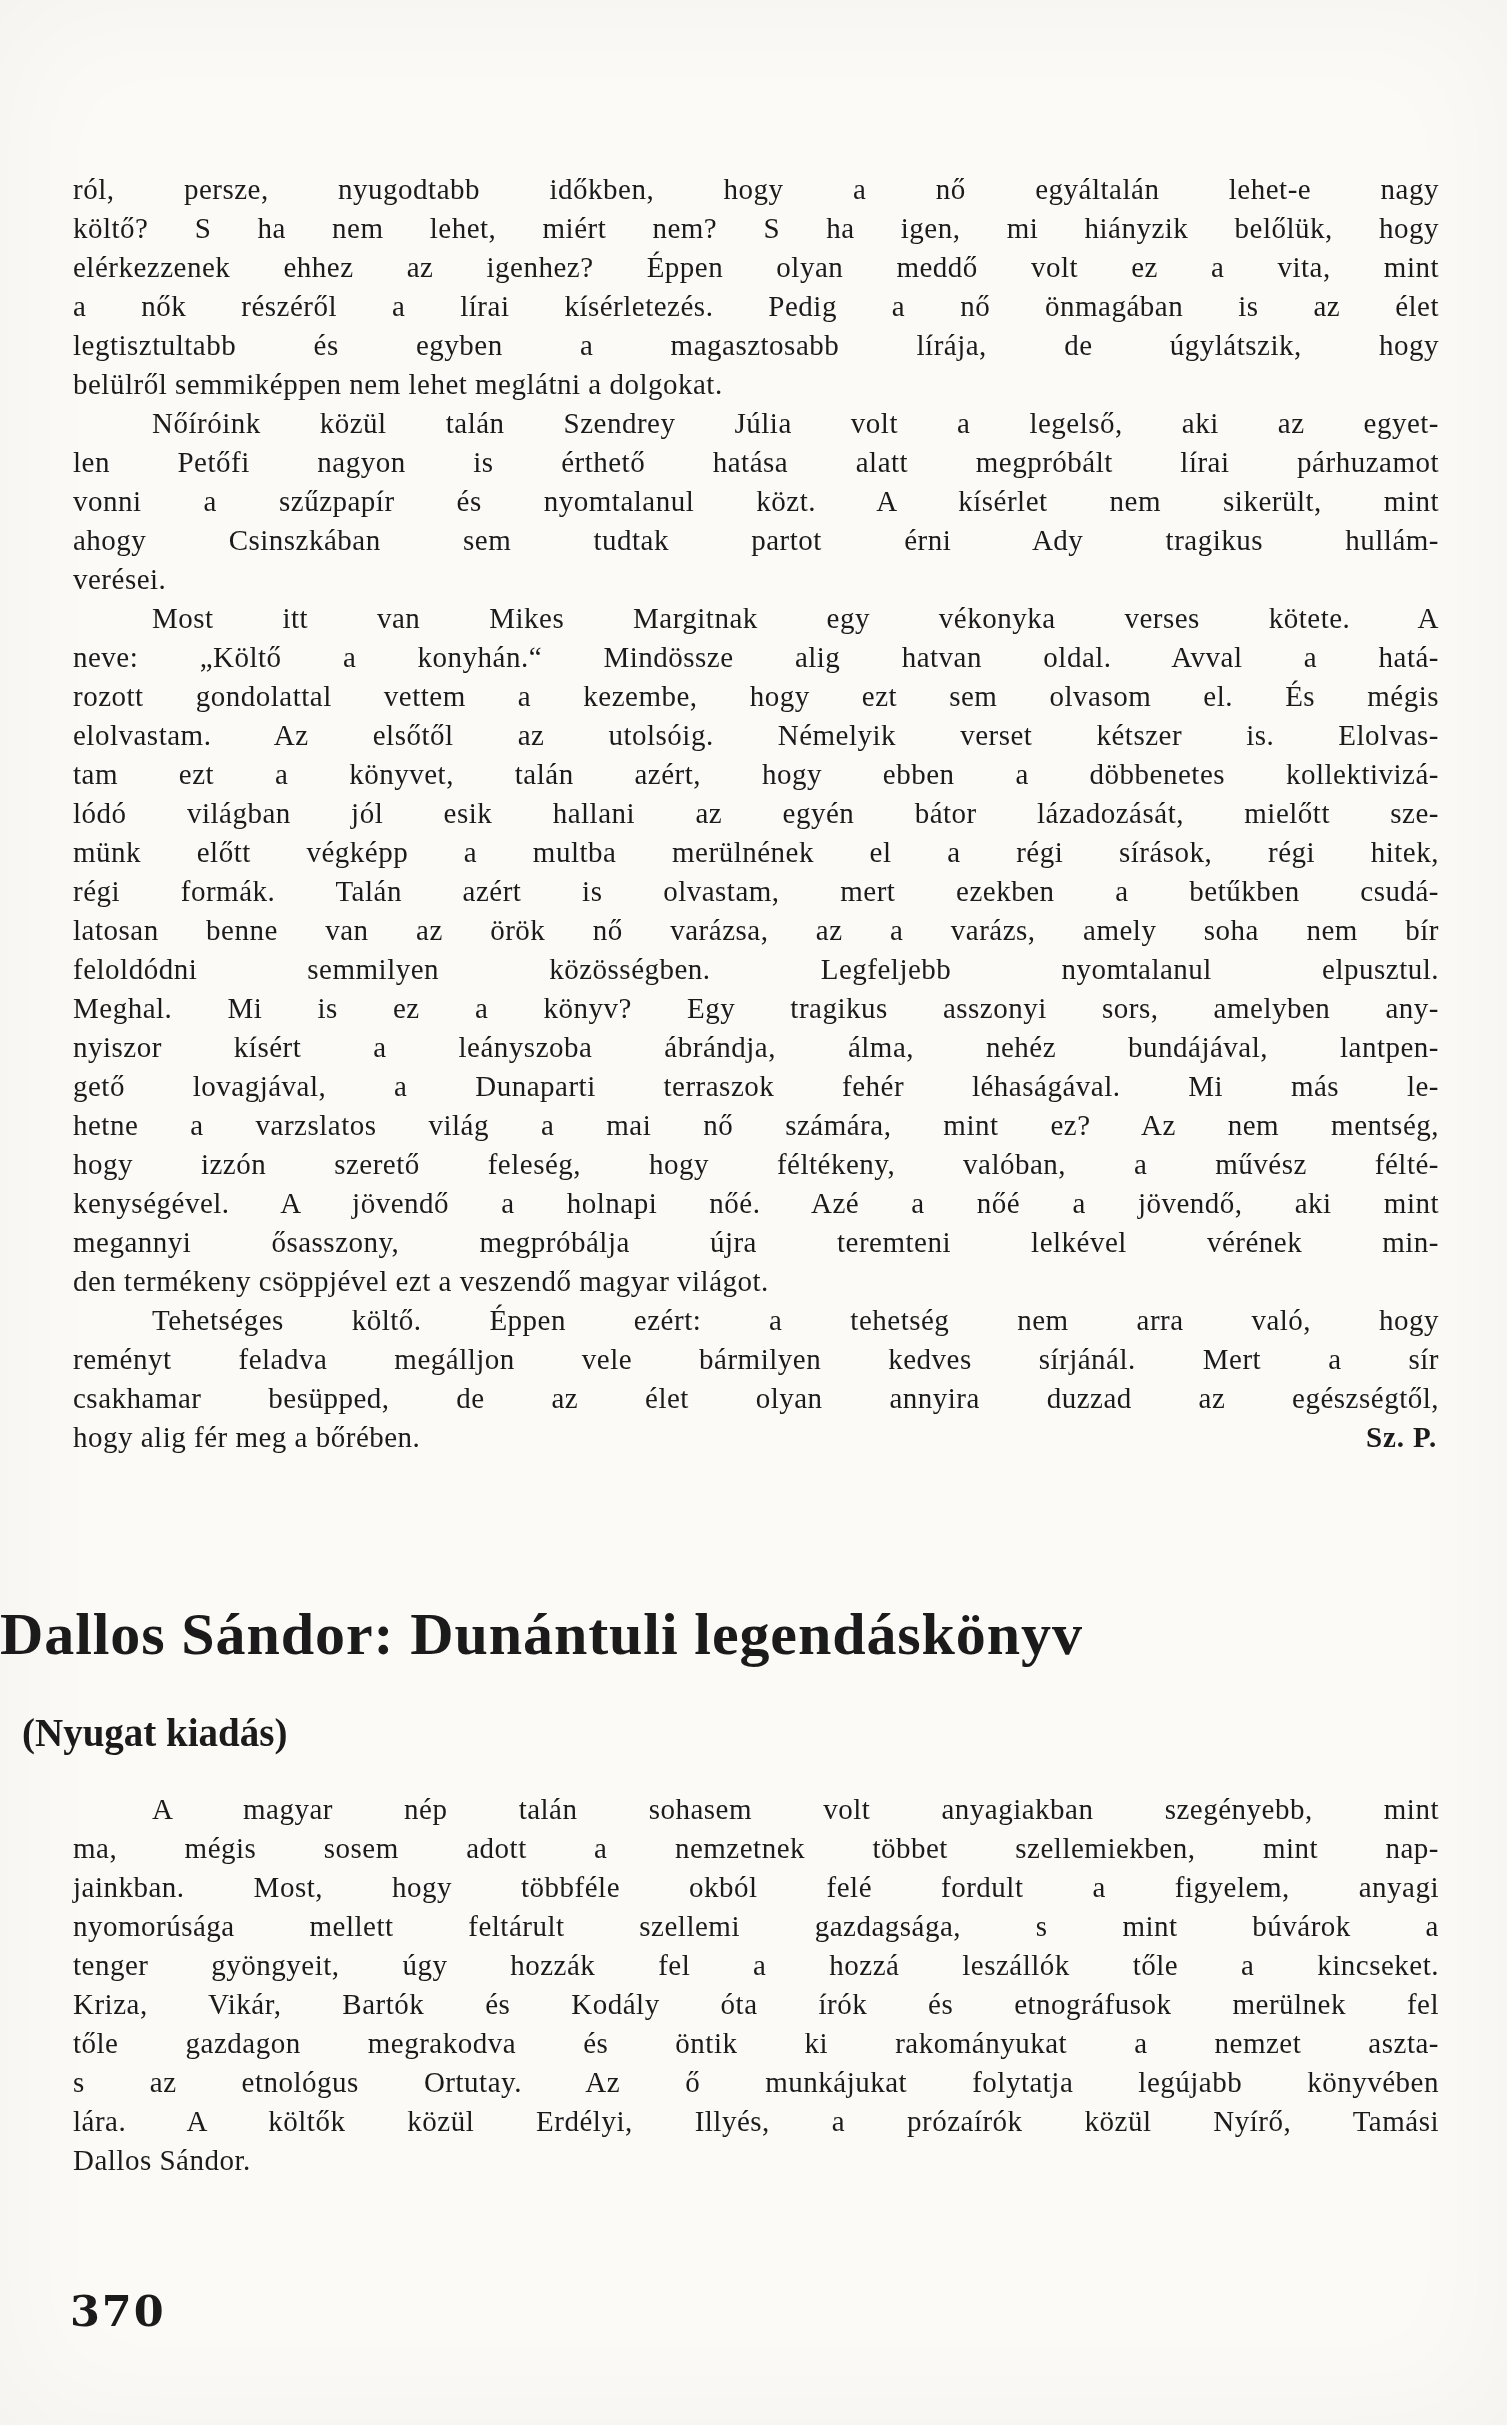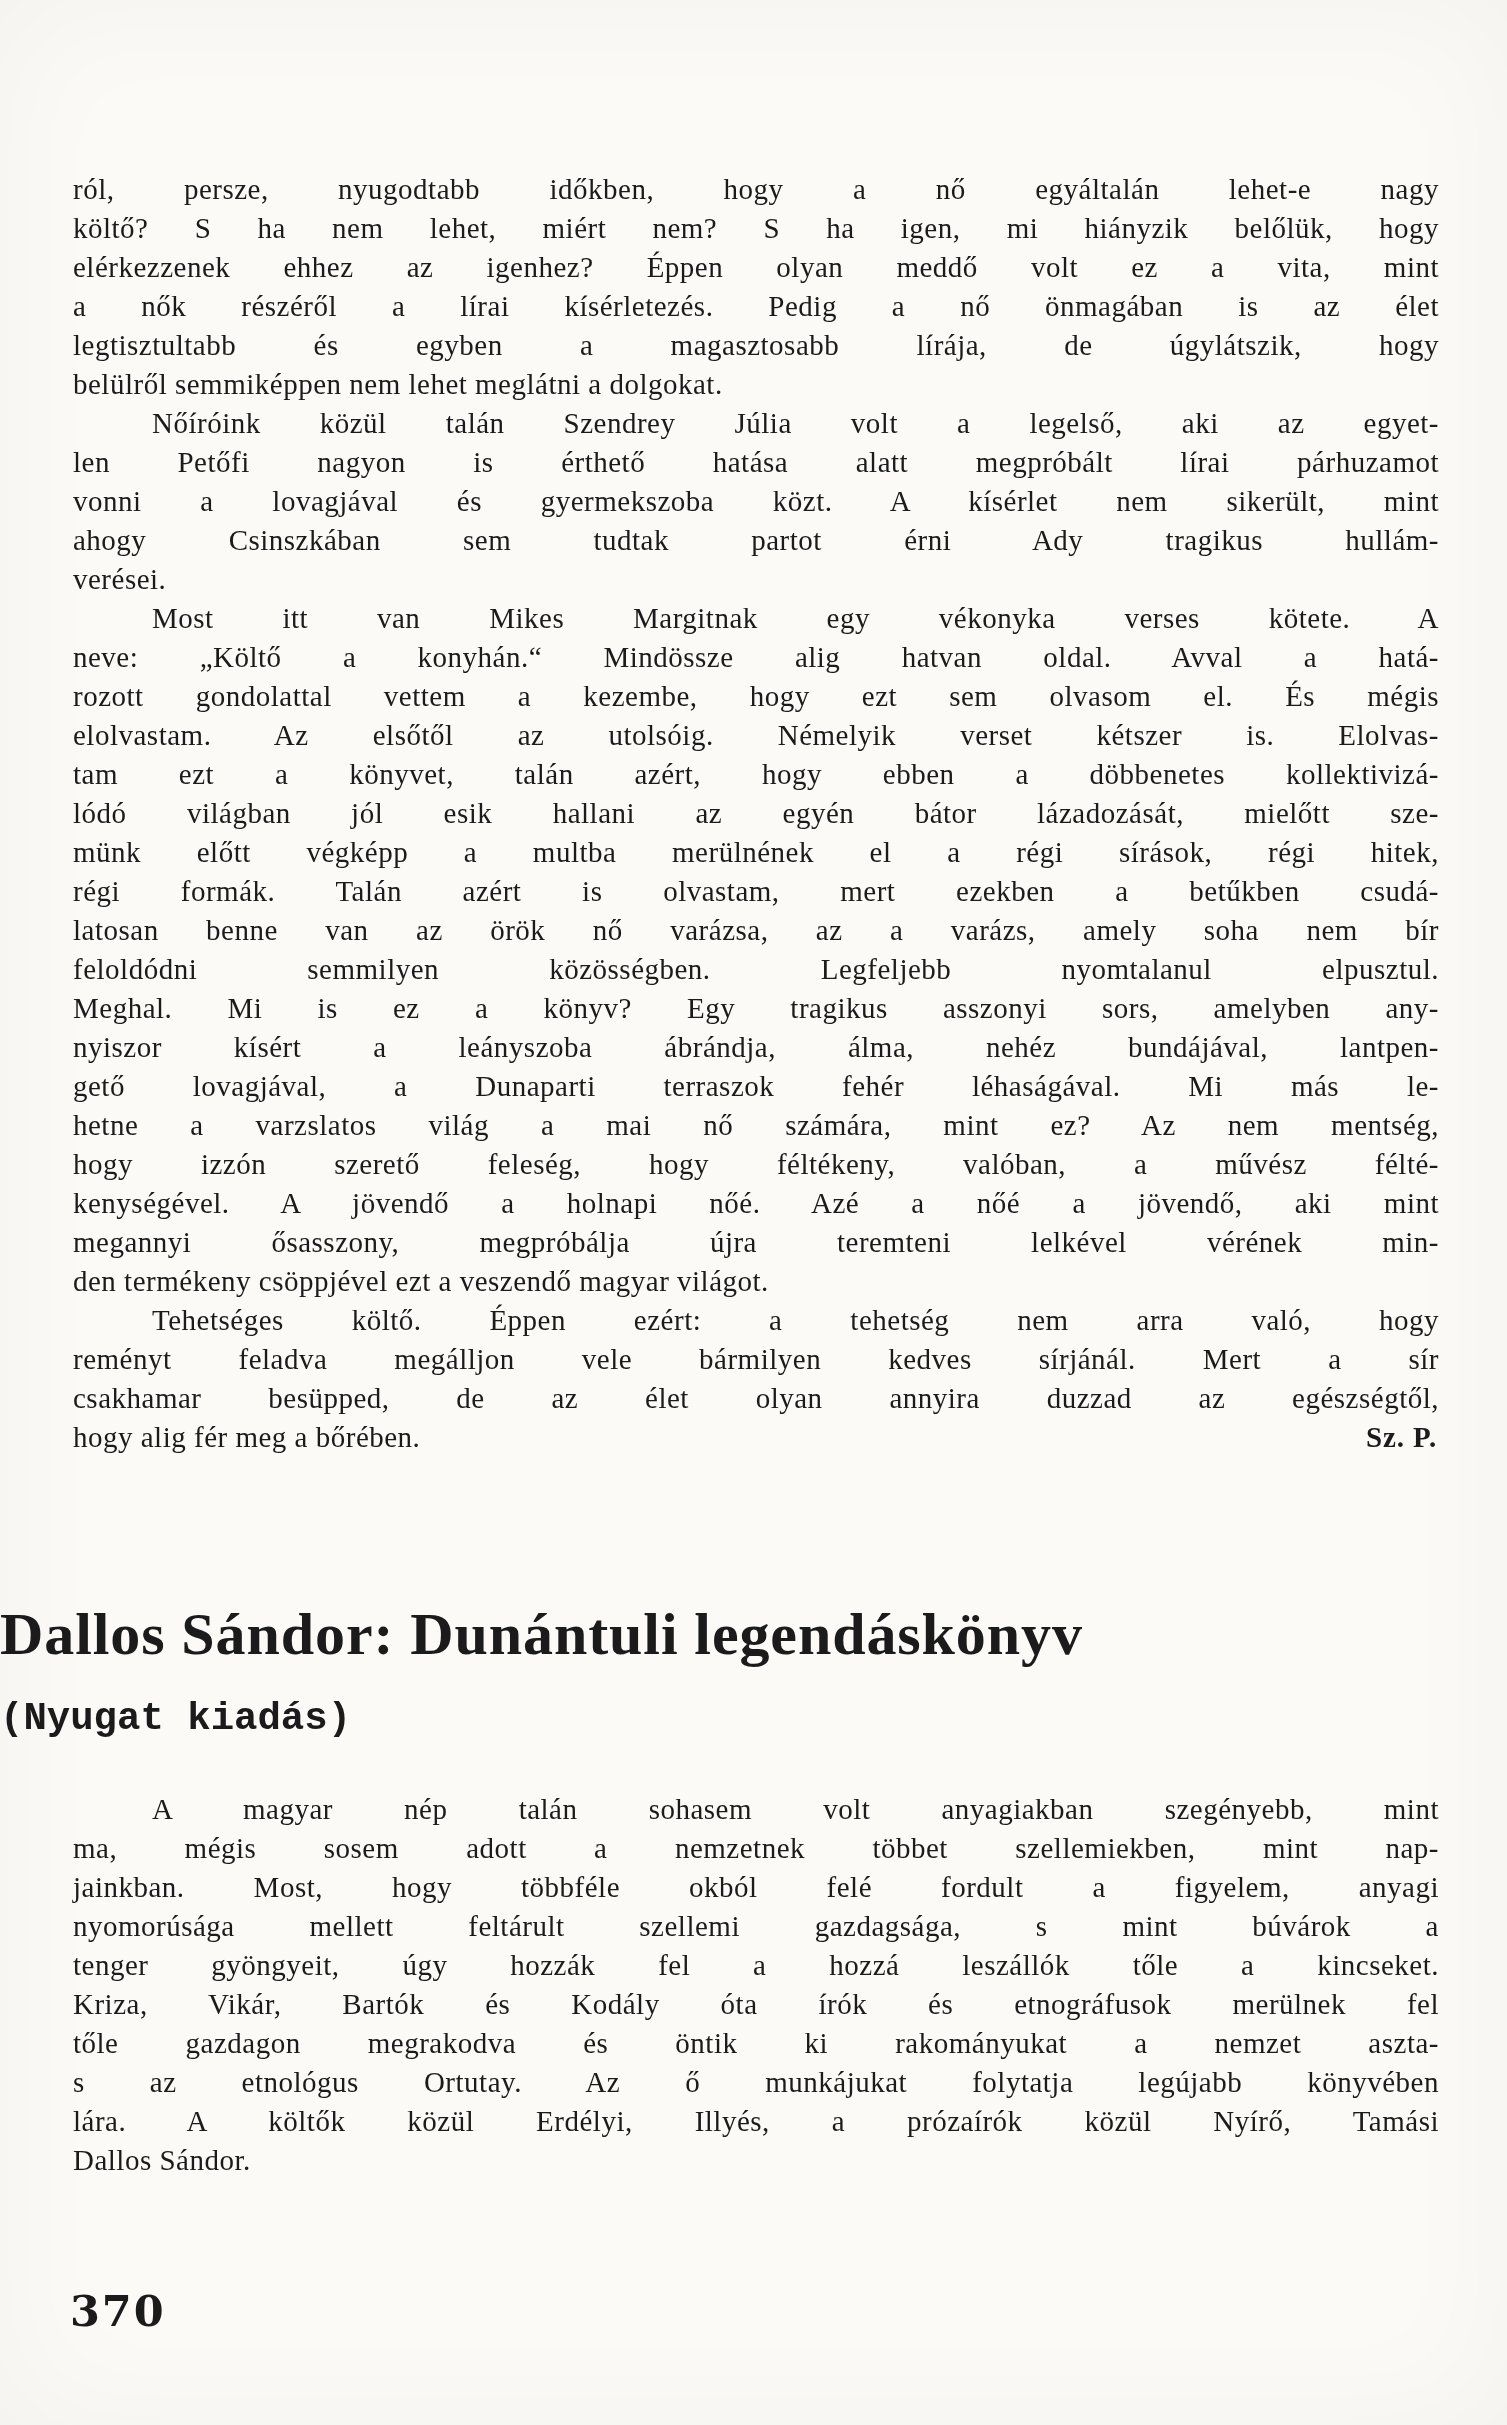--- a/index.html
+++ b/index.html
@@ -59,25 +59,26 @@
   }
   .book-title {
     margin: 0;
     font-family: "Liberation Serif", serif;
     font-weight: 700;
     font-size: 60px;
     line-height: 71px;
     letter-spacing: 0.9px;
   }
   .book-subtitle {
-    margin-top: 27px;
-    font-family: Liberation Mono, monospace;
+    margin-top: 40px;
+    font-family: Liberation Serif, serif;
     font-weight: 700;
     font-size: 39px;
     line-height: 45px;
+    padding-left: 22px;
   }
   .page-number {
     position: absolute;
     left: 70px;
     top: 2286px;
     font-size: 43px;
     font-weight: 700;
     letter-spacing: 1.9px;
   }
 </style>
@@ -91,21 +92,21 @@
         <div class="line">ról, persze, nyugodtabb időkben, hogy a nő egyáltalán lehet-e nagy</div>
         <div class="line">költő? S ha nem lehet, miért nem? S ha igen, mi hiányzik belőlük, hogy</div>
         <div class="line">elérkezzenek ehhez az igenhez? Éppen olyan meddő volt ez a vita, mint</div>
         <div class="line">a nők részéről a lírai kísérletezés. Pedig a nő önmagában is az élet</div>
         <div class="line">legtisztultabb és egyben a magasztosabb lírája, de úgylátszik, hogy</div>
         <div class="line line-last">belülről semmiképpen nem lehet meglátni a dolgokat.</div>
       </div>
       <div class="paragraph">
         <div class="line line-indent">Nőíróink közül talán Szendrey Júlia volt a legelső, aki az egyet-</div>
         <div class="line">len Petőfi nagyon is érthető hatása alatt megpróbált lírai párhuzamot</div>
-        <div class="line">vonni a lovagjával és gyermekszoba közt. A kísérlet nem sikerült, mint</div>
+        <div class="line">vonni a szűzpapír és nyomtalanul közt. A kísérlet nem sikerült, mint</div>
         <div class="line">ahogy Csinszkában sem tudtak partot érni Ady tragikus hullám-</div>
         <div class="line line-last">verései.</div>
       </div>
       <div class="paragraph">
         <div class="line line-indent">Most itt van Mikes Margitnak egy vékonyka verses kötete. A</div>
         <div class="line">neve: „Költő a konyhán.“ Mindössze alig hatvan oldal. Avval a hatá-</div>
         <div class="line">rozott gondolattal vettem a kezembe, hogy ezt sem olvasom el. És mégis</div>
         <div class="line">elolvastam. Az elsőtől az utolsóig. Némelyik verset kétszer is. Elolvas-</div>
         <div class="line">tam ezt a könyvet, talán azért, hogy ebben a döbbenetes kollektivizá-</div>
         <div class="line">lódó világban jól esik hallani az egyén bátor lázadozását, mielőtt sze-</div>

